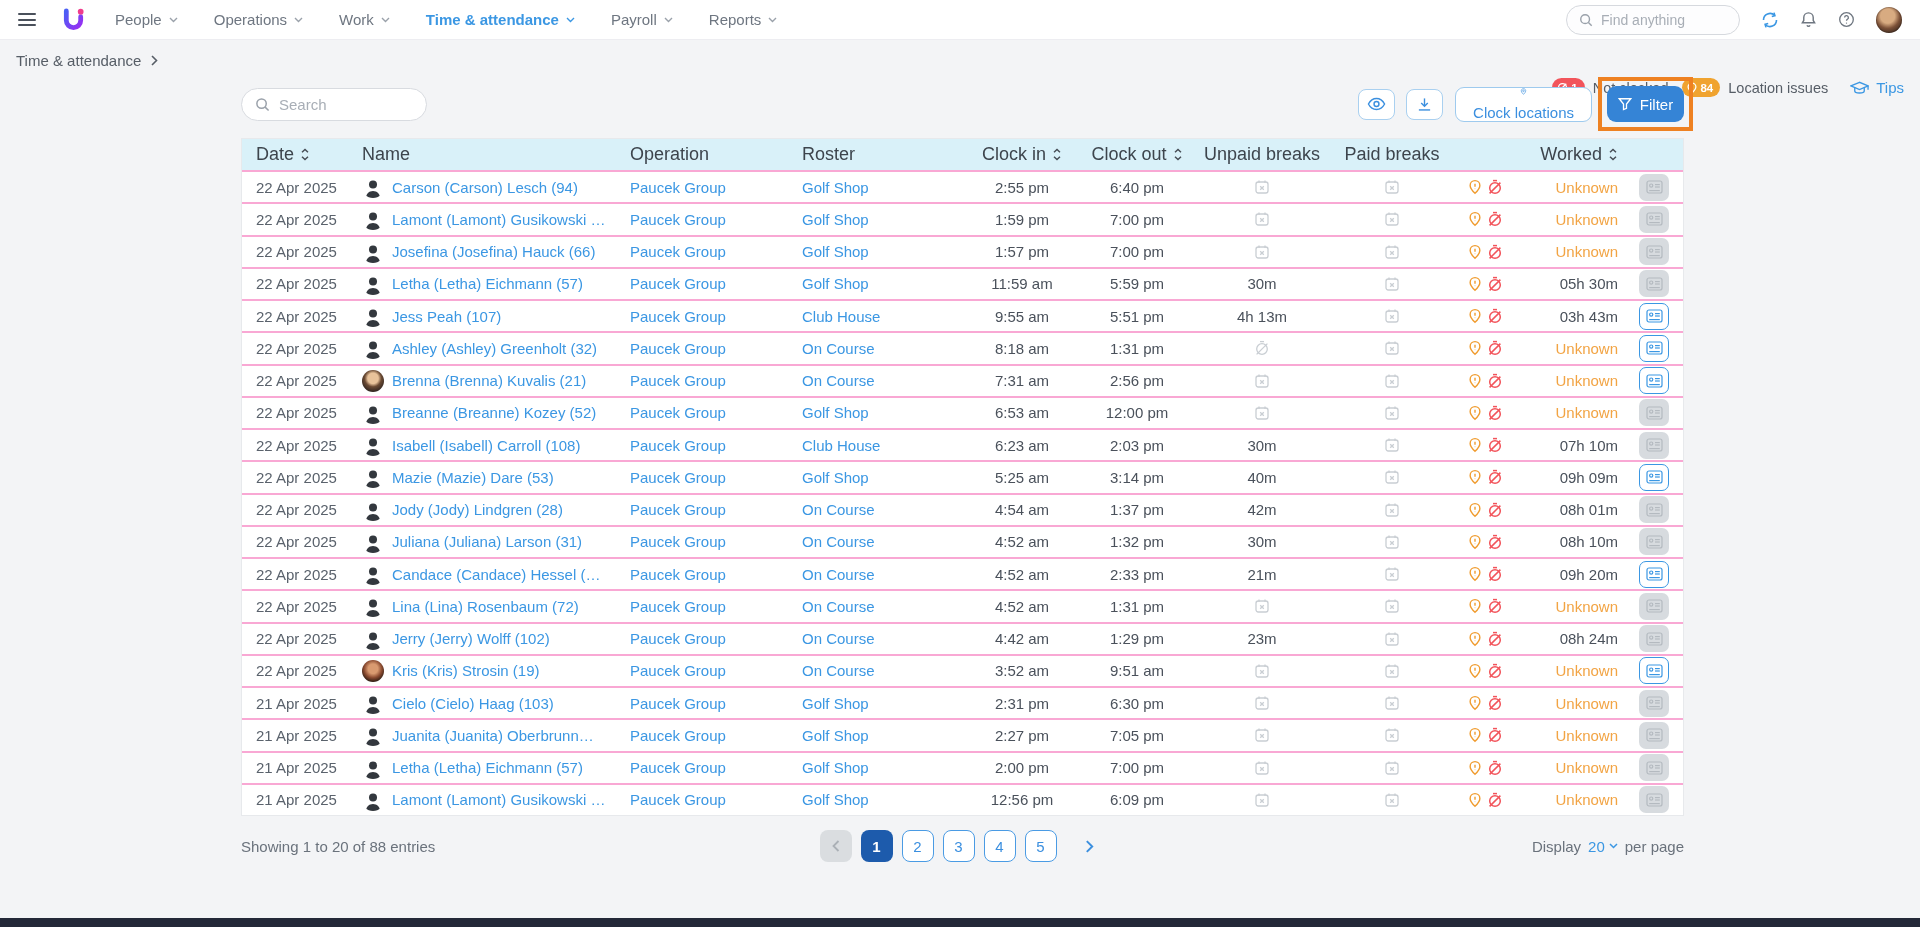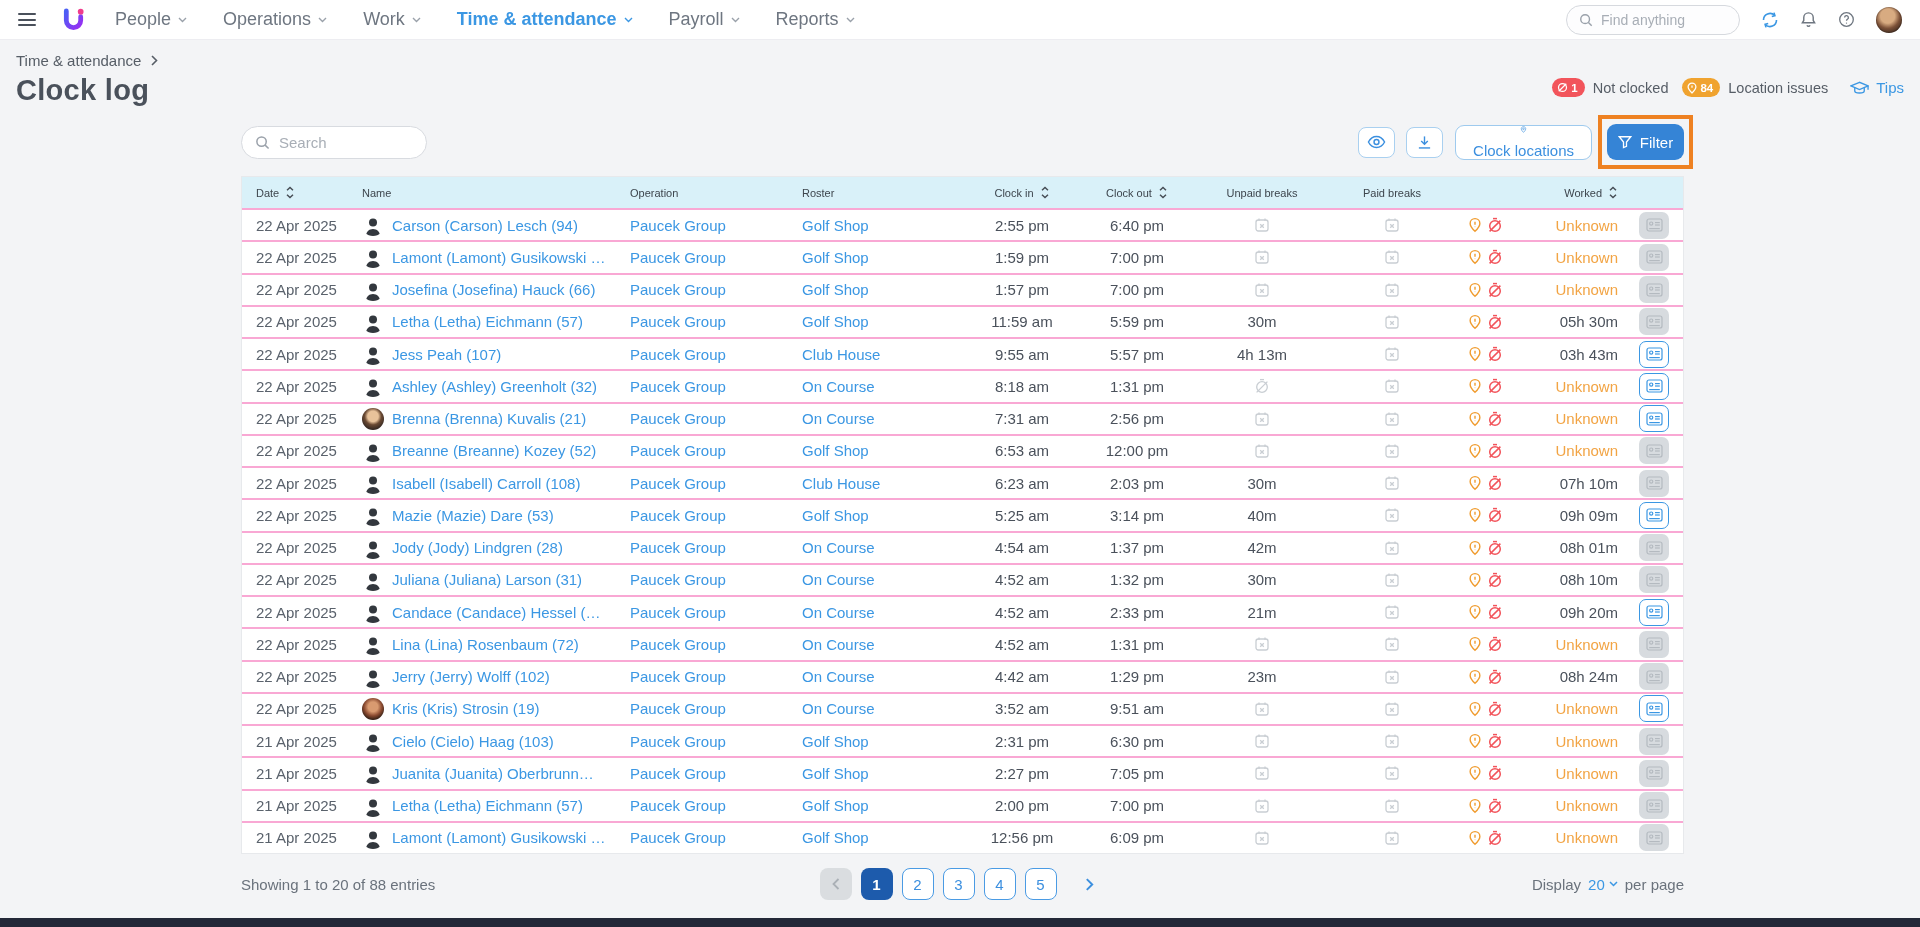--- a/index.html
+++ b/index.html
@@ -6,21 +6,21 @@
   html,body { width:1920px; height:927px; }
   body { background:#f3f4f6; font-family:"Liberation Sans", sans-serif; position:relative; overflow:hidden; color:#4a515b; }
   a { cursor:pointer; }
 
   
   .topbar { height:40px; background:#fff; border-bottom:1px solid #ededf1; display:flex; align-items:center; padding:0 18px; }
   .hamburger { width:18px; display:flex; flex-direction:column; gap:3.5px; margin-right:26px; cursor:pointer; }
   .hamburger span { height:2px; background:#4a515b; border-radius:2px; }
   .logo { margin-right:30px; display:flex; align-items:center; }
   .nav { display:flex; align-items:center; }
-  .nav-item { display:flex; align-items:center; gap:7px; font-size:18px; color:#6e7681; margin-right:36px; cursor:pointer; white-space:nowrap; }
+  .nav-item { display:flex; align-items:center; gap:7px; font-size:15px; color:#6e7681; margin-right:36px; cursor:pointer; white-space:nowrap; }
   .nav-item.active { color:#3b97e3; font-weight:700; }
   .top-right { margin-left:auto; display:flex; align-items:center; gap:21px; }
   .global-search { width:174px; height:30px; border:1px solid #d6d9de; border-radius:15px; background:#fdfdfe; display:flex; align-items:center; gap:8px; padding:0 12px; }
   .global-search input { border:none; outline:none; background:transparent; font-size:14px; color:#4a515b; width:120px; font-family:"Liberation Sans",sans-serif; }
   .global-search input::placeholder { color:#a8aeb6; }
   .avatar-top { width:26px; height:26px; border-radius:50%; background:radial-gradient(circle at 45% 35%, #d8ab81 0 32%, #7c5138 55%, #33241c 85%); box-shadow:inset 0 0 0 1px rgba(0,0,0,.15); cursor:pointer; }
 
   
   .content { padding:0 16px; position:relative; }
   .breadcrumb { margin-top:12px; display:flex; align-items:center; gap:10px; font-size:15px; color:#565d66; }
@@ -43,21 +43,21 @@
   .annotate.filter { left:-9px; right:-9px; top:-9px; bottom:-9px; }
   .tool-spacer { flex:1; }
   .btn-icon { width:37px; height:31px; border:1px solid #a9d0f0; border-radius:8px; background:#fff; display:flex; align-items:center; justify-content:center; margin-left:11px; cursor:pointer; }
   .btn-outline { height:35px; border:1px solid #9ecaee; border-radius:9px; background:#fff; color:#3b8fdf; font-size:15px; display:flex; align-items:center; gap:9px; padding:0 17px; margin-left:12px; cursor:pointer; white-space:nowrap;flex-direction:column; }
   .filter-wrap { margin-left:15px; position:relative; }
   .btn-filter { height:36px; width:77px; border:none; border-radius:9px; background:#3584d6; color:#fff; font-size:15px; display:flex; align-items:center; justify-content:center; gap:8px; cursor:pointer; font-family:"Liberation Sans",sans-serif; }
 
   
   .table { margin:16px 0 0 225px; width:1443px; background:#fff; border:1px solid #e7e9ec; }
   .grid { display:grid; grid-template-columns:112px 262px 172px 178px 112px 118px 132px 128px 58px 110px 60px; align-items:center; }
-  .thead { background:#d9f1f9; height:31px; font-size:11px; color:#3d454d; }
+  .thead { background:#d9f1f9; height:31px; font-size:18px; color:#3d454d; }
   .th { display:flex; align-items:center; gap:6px; }
   .th.l14 { padding-left:14px; } .th.l8 { padding-left:8px; }
   .th.center { justify-content:center; } .th.right { justify-content:flex-end; padding-right:6px; }
   .th.sortable { cursor:pointer; }
   .trow { height:32.25px; border-top:2px solid #f9a8d4; font-size:15px; background:#fff; }
   .c-date { padding-left:14px; color:#5a626c; }
   .c-name { display:flex; align-items:center; gap:8px; padding-left:8px; white-space:nowrap; overflow:hidden; }
   .c-name a, .c-op a, .c-roster a { color:#3b97e3; text-decoration:none; }
   .c-op, .c-roster { padding-left:14px; white-space:nowrap; overflow:hidden; }
   .c-cin, .c-cout { text-align:center; color:#4a515b; }
@@ -173,21 +173,20 @@
 </div>
 
 <div class="content">
 
   <div class="breadcrumb">
     <span>Time &amp; attendance</span>
     <svg width="7" height="11" viewBox="0 0 7 11" fill="none" stroke="#565d66" stroke-width="1.6">
         <path d="M1 1l4.5 4.5L1 10"></path>
       </svg>
   </div>
-  <div class="page-title">Clock log</div>
 
   <div class="header-right">
     <span class="pill red">
       <svg width="11" height="11" viewBox="0 0 16 16" fill="none" stroke="#fff" stroke-width="1.8">
           <circle cx="8" cy="8" r="5.8"></circle>
           <line x1="2.5" y1="13.5" x2="13.5" y2="2.5"></line>
         </svg>
       <span>1</span>
     </span>
     <span>Not clocked</span>
@@ -524,21 +523,21 @@
               <svg width="20" height="20" viewBox="0 0 22 22">
                 <circle cx="11" cy="7.2" r="4.4" fill="#33383e"></circle>
                 <path d="M3.2 22c0-4.8 3.5-7.8 7.8-7.8s7.8 3 7.8 7.8z" fill="#33383e"></path>
               </svg>
             </span>
             <a>Jess Peah (107)</a>
           </div>
           <div class="c-op"><a>Paucek Group</a></div>
           <div class="c-roster"><a>Club House</a></div>
           <div class="c-cin">9:55 am</div>
-          <div class="c-cout">5:57 pm</div>
+          <div class="c-cout">5:51 pm</div>
           <div class="c-unpaid">
             <span>4h 13m</span>
           </div>
           <div class="c-paid">
             <svg width="16" height="16" viewBox="0 0 16 16" fill="none" stroke="#c9ced3" stroke-width="1.3">
               <rect x="2" y="3" width="12" height="11" rx="2.2"></rect>
               <line x1="5" y1="1.4" x2="5" y2="4"></line>
               <line x1="11" y1="1.4" x2="11" y2="4"></line>
               <path d="M6.2 7.2l3.6 3.6M9.8 7.2l-3.6 3.6"></path>
             </svg>

